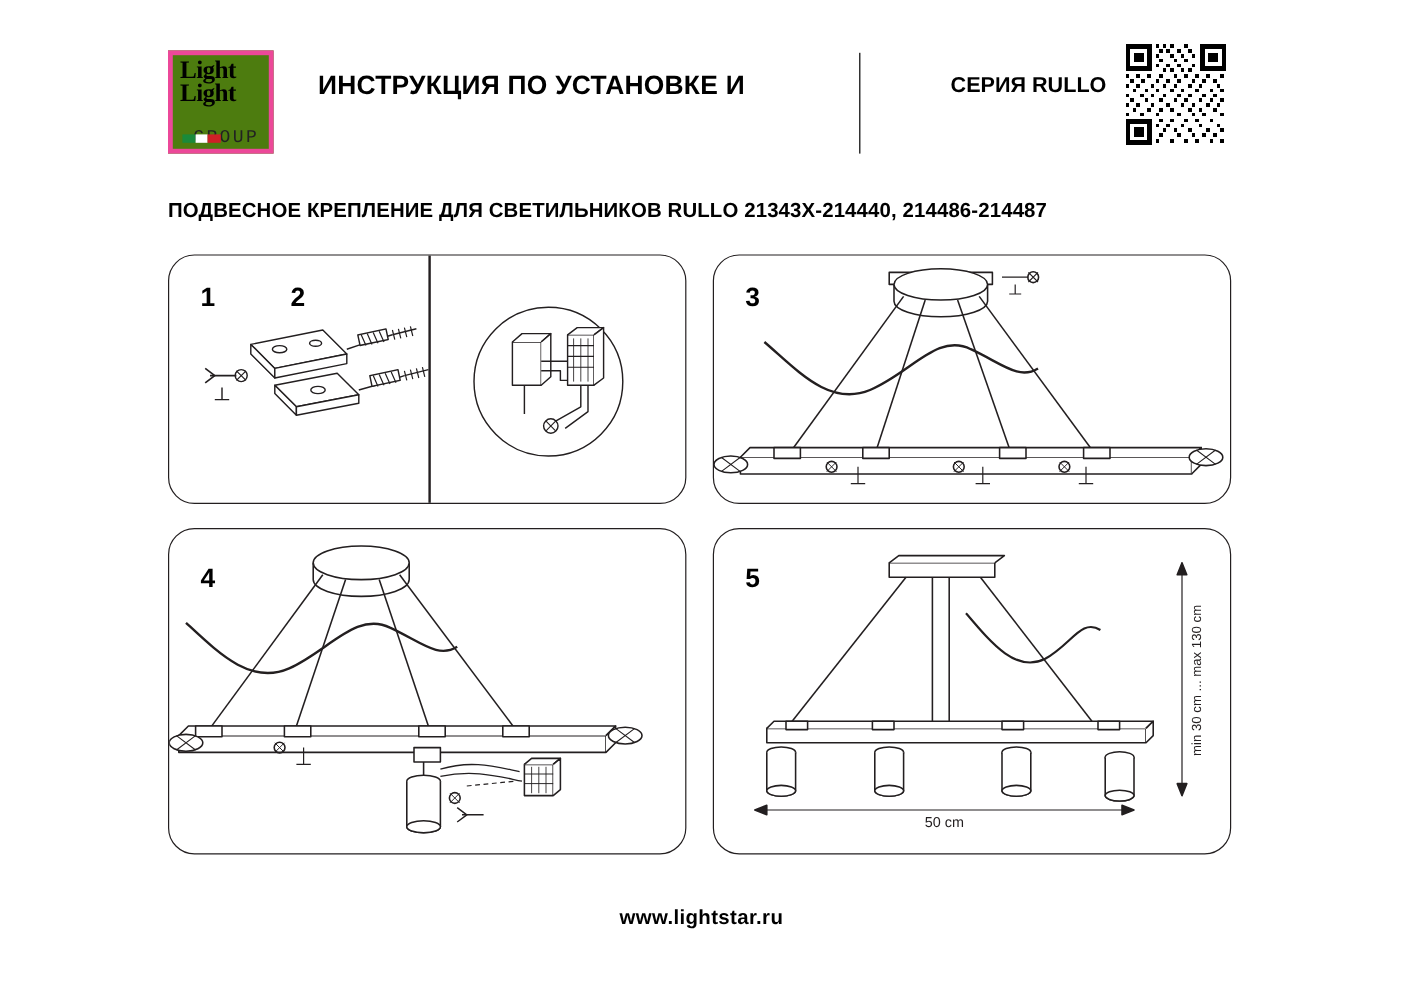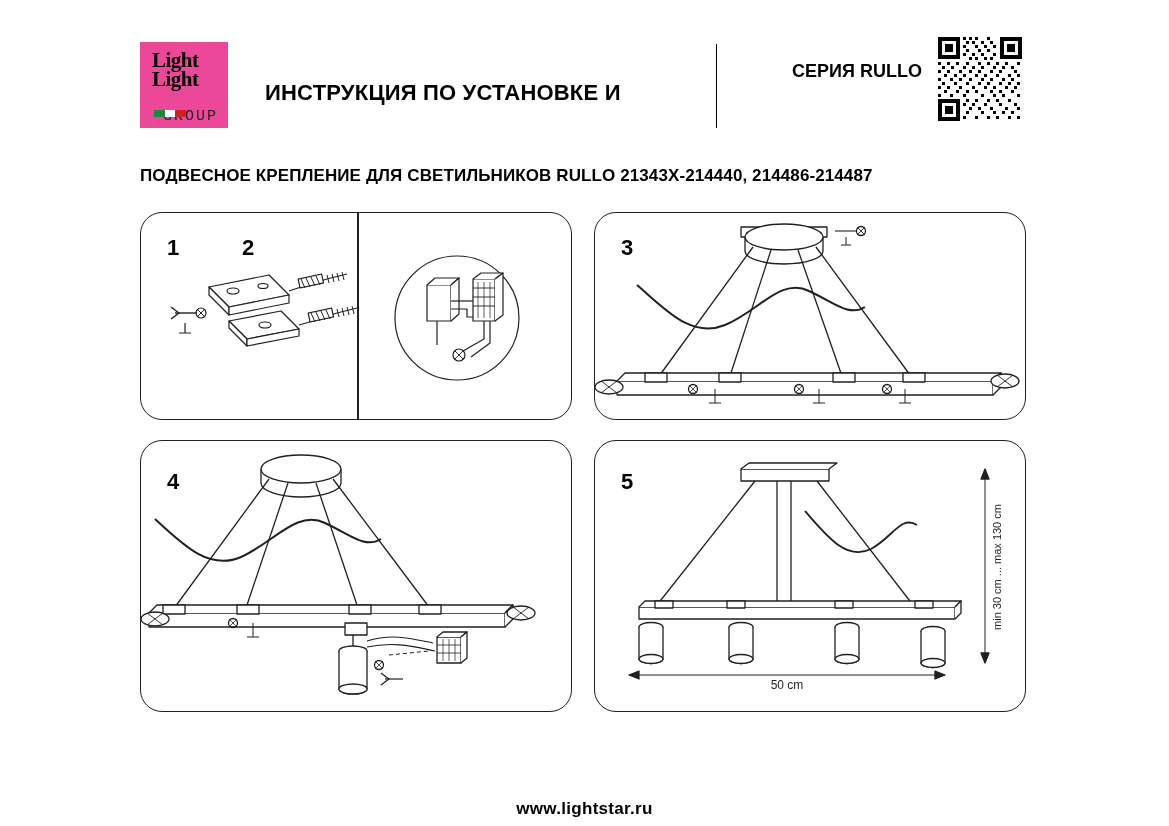--- a/index.html
+++ b/index.html
@@ -19,23 +19,23 @@
     overflow: hidden;
   }
 
   
   .logo {
     position: absolute;
     left: 140px;
     top: 42px;
     width: 88px;
     height: 86px;
-    border: 6px solid #ec4899;
+    border: 4px solid #ec4899;
     box-sizing: border-box;
-    background: #ec4899;
+    background: #4d7c0f;
   }
   .logo-text {
     position: absolute;
     left: 6px;
     top: 3px;
     font-family: "Liberation Serif", serif;
     font-size: 21px;
     font-weight: bold;
     line-height: 19px;
     letter-spacing: -0.5px;
@@ -60,21 +60,20 @@
   .logo-flag i { display: block; flex: 1 1 auto; height: 100%; }
   .flag-g { background: #1a8a3a; }
   .flag-w { background: #ffffff; }
   .flag-r { background: #cf2027; }
 
   .title-block {
     position: absolute;
     left: 265px;
     top: 55px;
     width: 430px;
-    margin-top: 22px;
   }
   .title-block div {
     font-size: 22px;
     font-weight: bold;
     line-height: 31px;
     letter-spacing: 0.2px;
   }
 
   .header-divider {
     position: absolute;
@@ -152,21 +151,20 @@
   
   .footer {
     position: absolute;
     left: 0;
     top: 755px;
     width: 1169px;
     text-align: center;
     font-size: 17px;
     font-weight: bold;
     letter-spacing: 0.3px;
-    margin-top: 44px;
   }
 </style>
 </head>
 <body>
 
 <div class="page">
 
   <div class="logo">
     <div class="logo-text">
       <div>Light</div>

